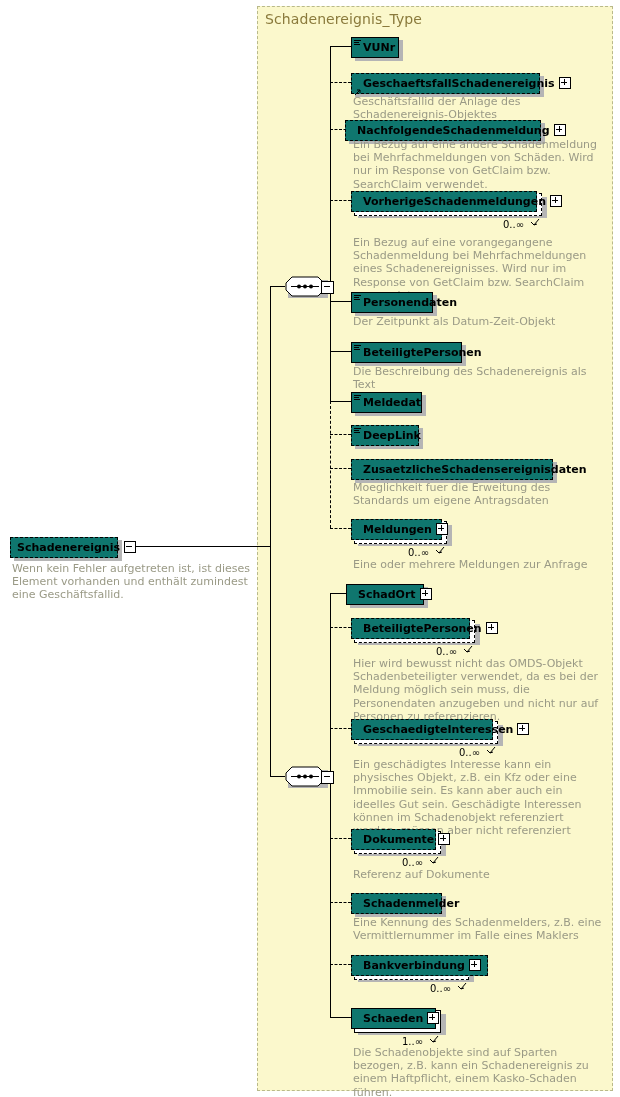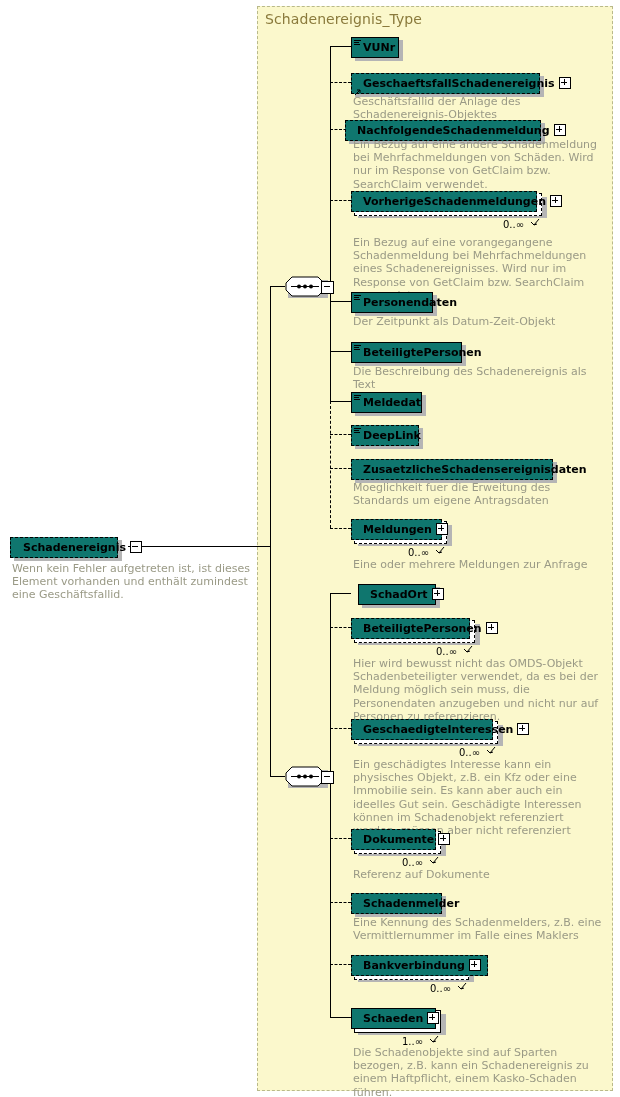--- a/index.html
+++ b/index.html
@@ -170,21 +170,21 @@
             <i></i>
           </span><span>DeepLink</span></div></div>
       <div class="node" style="left: 351px; top: 458px;"><div class="shadow" style="width: 202px; height: 21px; left: 4px; top: 4px;"></div><div class="nbox opt" style="width: 202px;"><span>ZusaetzlicheSchadensereignisdaten</span></div></div>
       <div class="doc" style="left: 353px; top: 481px; width: 250px;">Moeglichkeit fuer die Erweitung des Standards um eigene Antragsdaten</div>
       <div class="node" style="left: 351px; top: 518px;"><div class="shadow" style="width: 94px; height: 21px; left: 7px; top: 7px;"></div><div class="stack opt" style="width: 91px; height: 21px;"></div><div class="nbox opt" style="width: 91px;"><span>Meldungen</span><span class="expander plus"></span></div></div>
       <div class="hook" style="left: 430px; top: 541px;"><svg width="16" height="9" viewBox="0 0 16 9">
           <path d="M14 0 L9 6 M9 6 L6 3 M9 6 L12 5" stroke="#000" stroke-width="1" fill="none"></path>
         </svg></div>
       <div class="mult" style="left: 408px; top: 547px;">0..∞</div>
       <div class="doc" style="left: 353px; top: 558px; width: 250px;">Eine oder mehrere Meldungen zur Anfrage</div>
-      <div class="node" style="left: 358px; top: 583px;"><div class="shadow" style="width: 78px; height: 21px; left: 4px; top: 4px;"></div><div class="nbox" style="width: 78px;"><span>SchadOrt</span><span class="expander plus"></span></div></div>
+      <div class="node" style="left: 346px; top: 583px;"><div class="shadow" style="width: 78px; height: 21px; left: 4px; top: 4px;"></div><div class="nbox" style="width: 78px;"><span>SchadOrt</span><span class="expander plus"></span></div></div>
       <div class="node" style="left: 351px; top: 617px;"><div class="shadow" style="width: 122px; height: 21px; left: 7px; top: 7px;"></div><div class="stack opt" style="width: 119px; height: 21px;"></div><div class="nbox opt" style="width: 119px;"><span>BeteiligtePersonen</span><span class="expander plus"></span></div></div>
       <div class="hook" style="left: 458px; top: 640px;"><svg width="16" height="9" viewBox="0 0 16 9">
           <path d="M14 0 L9 6 M9 6 L6 3 M9 6 L12 5" stroke="#000" stroke-width="1" fill="none"></path>
         </svg></div>
       <div class="mult" style="left: 436px; top: 646px;">0..∞</div>
       <div class="doc" style="left: 353px; top: 657px; width: 250px;">Hier wird bewusst nicht das OMDS-Objekt Schadenbeteiligter verwendet, da es bei der Meldung möglich sein muss, die Personendaten anzugeben und nicht nur auf Personen zu referenzieren.</div>
       <div class="node" style="left: 351px; top: 718px;"><div class="shadow" style="width: 145px; height: 21px; left: 7px; top: 7px;"></div><div class="stack opt" style="width: 142px; height: 21px;"></div><div class="nbox opt" style="width: 142px;"><span>GeschaedigteInteressen</span><span class="expander plus"></span></div></div>
       <div class="hook" style="left: 481px; top: 741px;"><svg width="16" height="9" viewBox="0 0 16 9">
           <path d="M14 0 L9 6 M9 6 L6 3 M9 6 L12 5" stroke="#000" stroke-width="1" fill="none"></path>
         </svg></div>
@@ -246,21 +246,21 @@
         <div class="seqshadow"></div>
         <svg width="40" height="21" viewBox="0 0 40 21">
           <path d="M7 1 L33 1 L39 7 L39 14 L33 20 L7 20 L1 14 L1 7 Z" fill="#ffffff" stroke="#000000" stroke-width="1"></path>
           <line x1="6" y1="10.5" x2="34" y2="10.5" stroke="#000" stroke-width="1"></line>
           <circle cx="14" cy="10.5" r="2" fill="#000"></circle>
           <circle cx="20" cy="10.5" r="2" fill="#000"></circle>
           <circle cx="26" cy="10.5" r="2" fill="#000"></circle>
         </svg>
         <div class="seqexp"></div>
       </div>
-      <div class="node" style="left: 10px; top: 536px;"><div class="shadow" style="width: 108px; height: 21px;"></div><div class="nbox opt" style="width: 108px; padding-left: 12px;"><span>Schadenereignis</span><span class="expander"></span></div></div>
+      <div class="node" style="left: 10px; top: 536px;"><div class="shadow" style="width: 108px; height: 21px;"></div><div class="nbox opt" style="width: 108px; padding-left: 6px;"><span>Schadenereignis</span><span class="expander"></span></div></div>
       <div class="doc" style="left: 12px; top: 562px; width: 240px;">Wenn kein Fehler aufgetreten ist, ist dieses Element vorhanden und enthält zumindest eine Geschäftsfallid.</div>
       <div class="ln lnh" style="left: 128px; top: 546px; width: 142px; height: 1px;"></div>
       <div class="ln lnv" style="left: 270px; top: 286px; width: 1px; height: 490px;"></div>
       <div class="ln lnh" style="left: 270px; top: 286px; width: 15px; height: 1px;"></div>
       <div class="ln lnh" style="left: 270px; top: 776px; width: 15px; height: 1px;"></div>
     </div>
 
 </div>
 
 </body></html>

